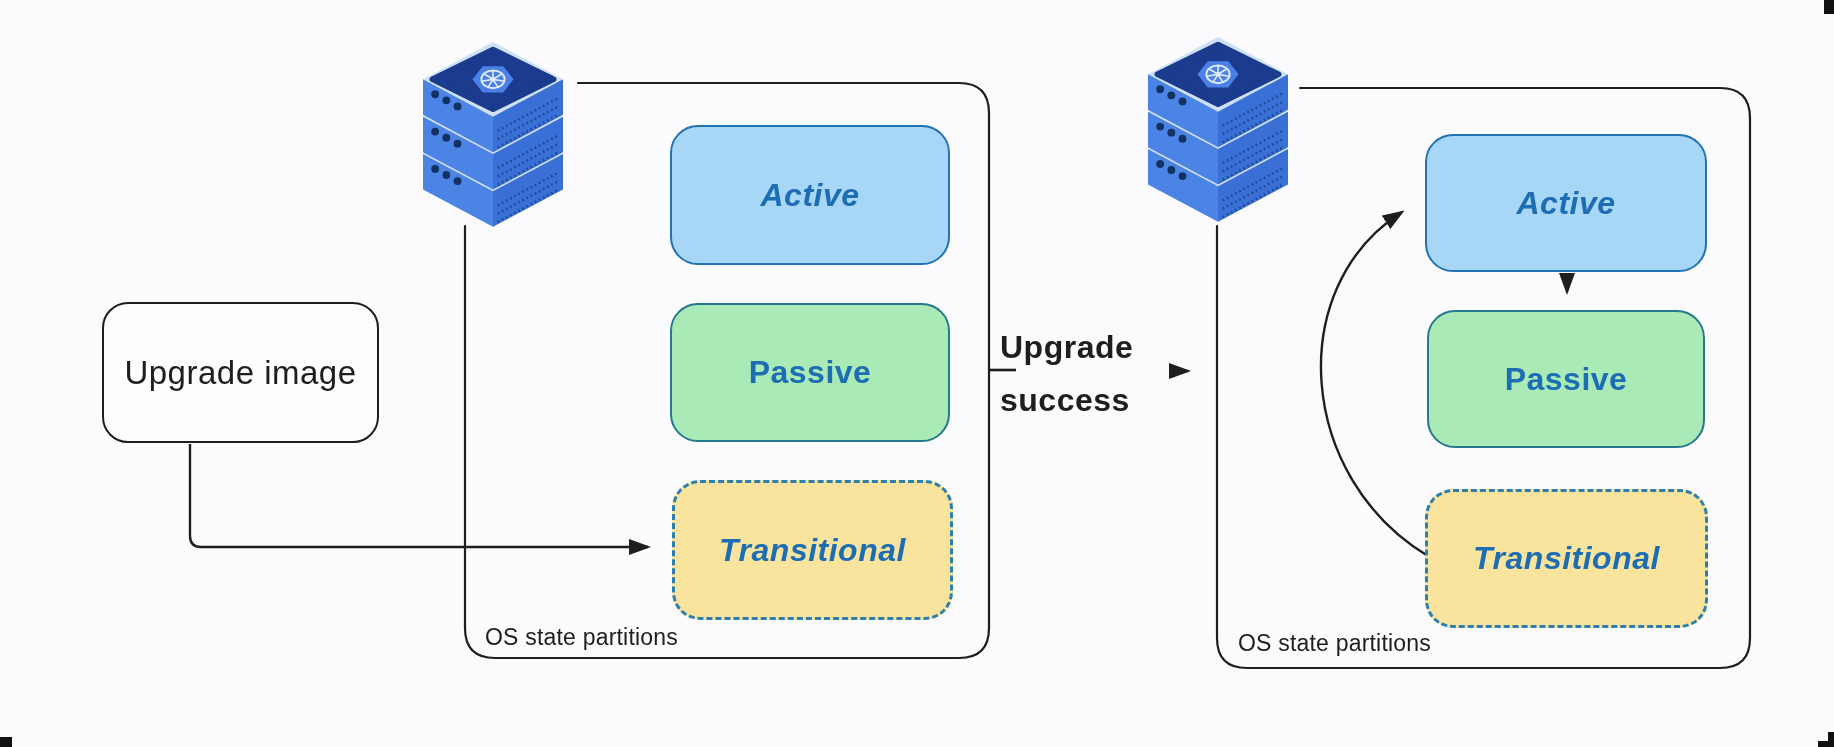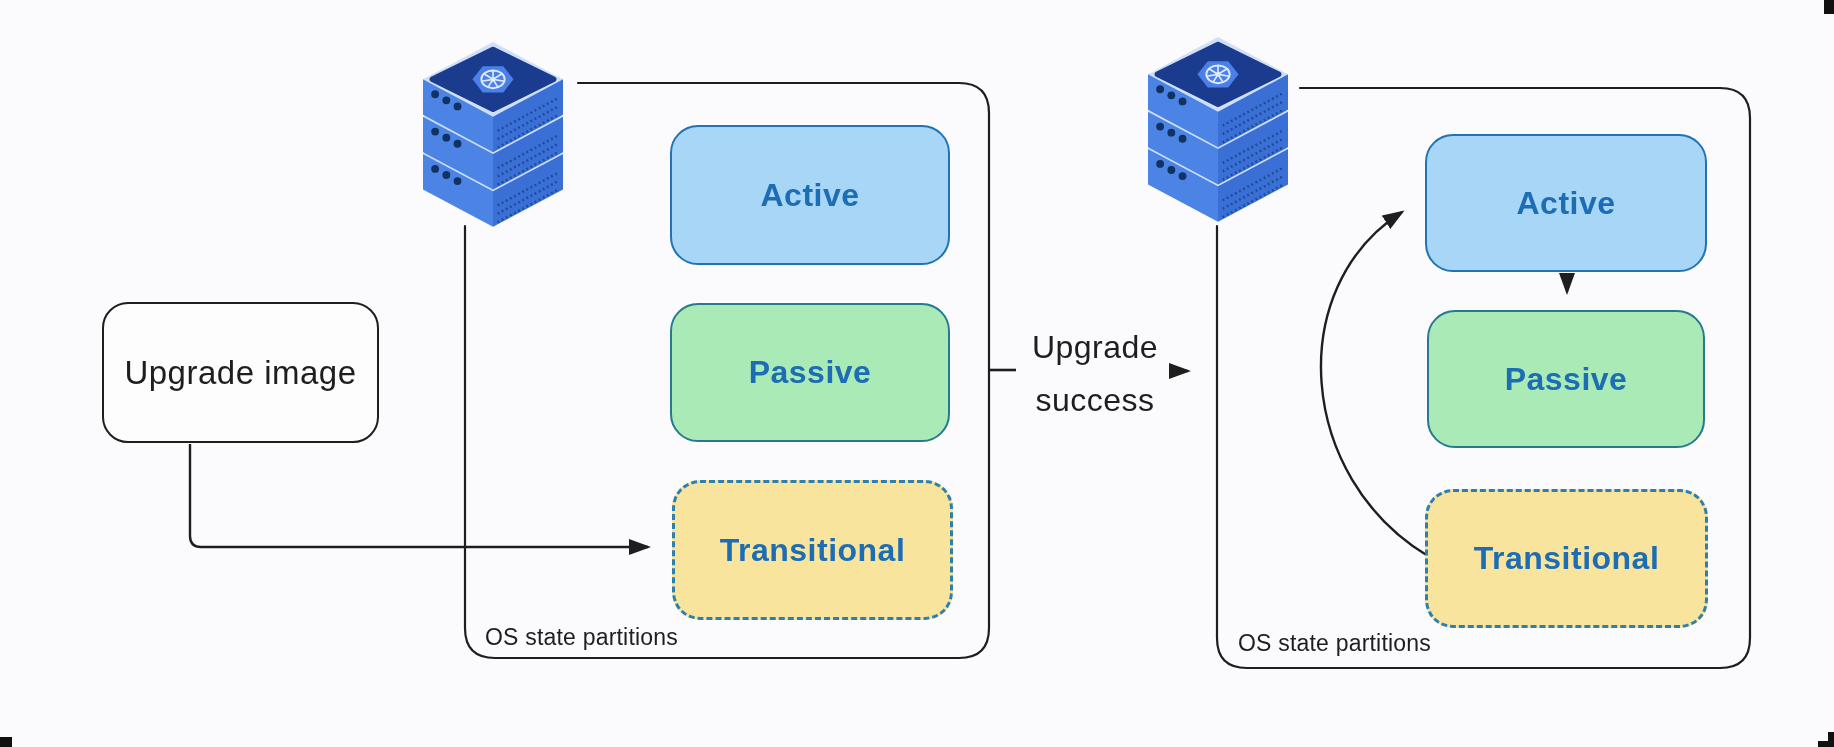--- a/index.html
+++ b/index.html
@@ -40,43 +40,42 @@
     letter-spacing:.5px;
     margin-left:46px;
   }
   .state{
     width:280px;height:140px;
     border-radius:28px;
     color:var(--label-blue);
     font-size:32px;font-weight:600;
     letter-spacing:.5px;
   }
-  .state.active{background:var(--active-fill);border:2.5px solid var(--active-border);}
+  .state.active{background:var(--active-fill);border:2.5px solid var(--active-border);font-style:italic;}
   .state.passive{background:var(--passive-fill);border:2.5px solid var(--passive-border);}
-  .state.transitional{background:var(--transitional-fill);border:3px dashed var(--transitional-border);}
+  .state.transitional{background:var(--transitional-fill);border:3px dashed var(--transitional-border);font-style:italic;}
   .l-active{left:670px;top:125px;}
   .l-passive{left:670px;top:303px;height:139px;}
   .l-transitional{left:672px;top:480px;width:281px;}
   .r-active{left:1425px;top:134px;width:282px;height:138px;}
   .r-passive{left:1427px;top:310px;width:278px;height:138px;}
   .r-transitional{left:1425px;top:489px;width:283px;height:139px;}
   .panel-caption{
     position:absolute;
     color:var(--ink);
     font-size:23px;font-weight:500;
     letter-spacing:.2px;
     white-space:nowrap;
   }
   .caption-left{left:485px;top:624px;}
   .caption-right{left:1238px;top:630px;}
   .transition-label{
     position:absolute;left:1000px;top:321px;width:190px;
-    text-align:center;
     color:var(--ink);
-    font-size:32px;font-weight:400;
+    font-size:32px;font-weight:700;
     line-height:53px;
     letter-spacing:.5px;
   }
   .k8s-icon{position:absolute;}
   .k8s-left{left:423px;top:42px;width:140px;}
   .k8s-right{left:1148px;top:37px;width:140px;}
   .corner-mark{position:absolute;background:#111;}
   .mark-tr{left:1824px;top:0;width:10px;height:14px;}
   .mark-bl{left:0;top:737px;width:12px;height:10px;}
   .mark-br-h{left:1818px;top:741px;width:16px;height:6px;}

